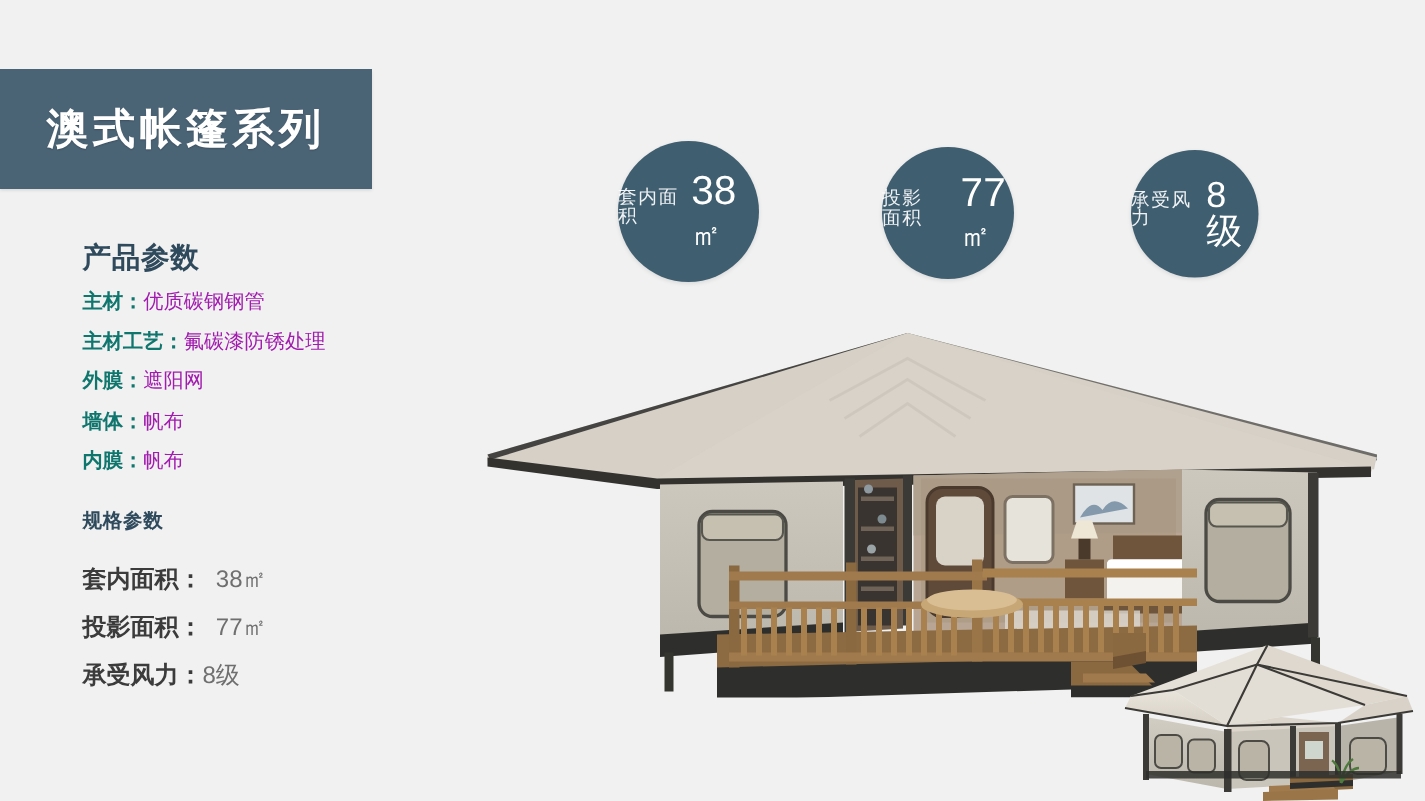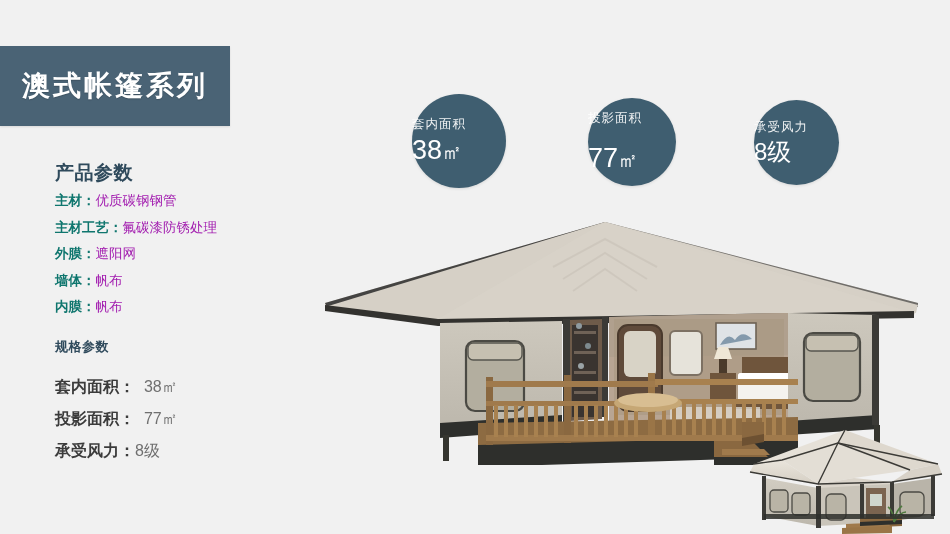--- a/index.html
+++ b/index.html
@@ -6,21 +6,21 @@
   body{
     width:950px;height:534px;overflow:hidden;
     background:#f1f1f1;
     font-family:"Liberation Sans","DejaVu Sans",sans-serif;
     position:relative;
   }
   .page{position:absolute;inset:0;background:#f1f1f1;}
 
   
   .title-banner{
-    position:absolute;left:0;top:46px;width:230px;height:80px;
+    position:absolute;left:0;top:46px;width:248px;height:80px;
     background:#4a6375;
     display:flex;align-items:center;justify-content:center;
     box-shadow:0 1px 2px rgba(0,0,0,.10);
   }
   .title-banner .txt{
     color:#ffffff;font-size:28px;font-weight:bold;
     letter-spacing:3px;line-height:1;
     text-shadow:0 1px 1px rgba(0,0,0,.18);
     white-space:nowrap;
   }
@@ -40,21 +40,21 @@
     letter-spacing:.5px;margin:26px 0 26px 0;line-height:1;
   }
   .spec-row{font-size:16px;line-height:1;margin-bottom:16px;white-space:nowrap;}
   .spec-row .lbl{color:#3b3b3b;font-weight:bold;}
   .spec-row .val{color:#6f6f6f;}
 
   
   .badge{
     position:absolute;border-radius:50%;
     background:#3f5e70;
-    display:flex;flex-direction:column;align-items:flex-start;justify-content:center;
+    display:flex;flex-direction:row;align-items:center;justify-content:center;
     color:#fff;box-shadow:0 1px 3px rgba(0,0,0,.10);
   }
   .badge .cap{font-size:12.5px;letter-spacing:1px;opacity:.92;line-height:1;margin-bottom:7px;}
   .badge .big{font-size:27px;line-height:1;letter-spacing:0;font-weight:400;}
   .badge .big .u{font-size:20px;}
   #badge1{left:412px;top:94px;width:94px;height:94px;}
   #badge2{left:588px;top:98px;width:88px;height:88px;gap:14px;}
   #badge3{left:754px;top:100px;width:85px;height:85px;}
   #badge3 .big{font-size:24px;}
 

